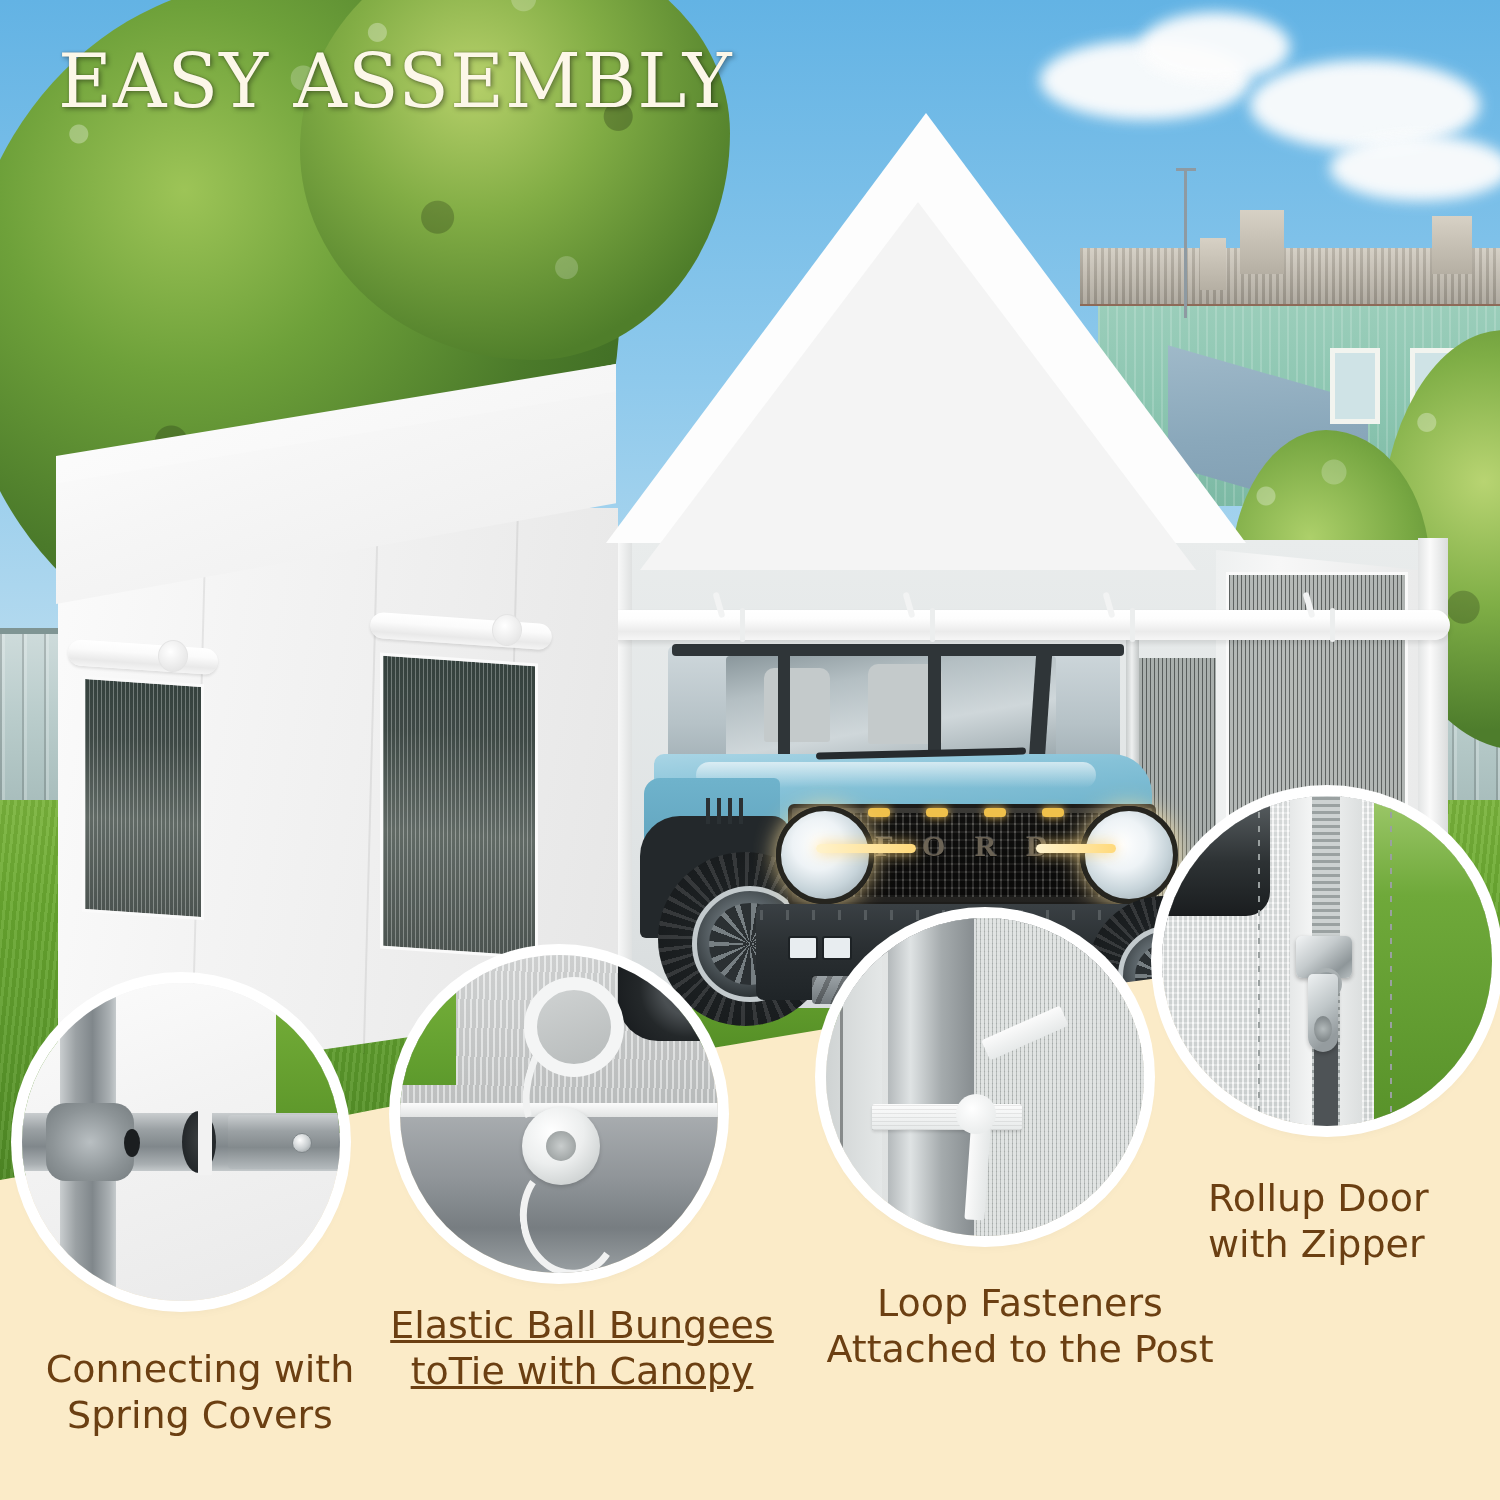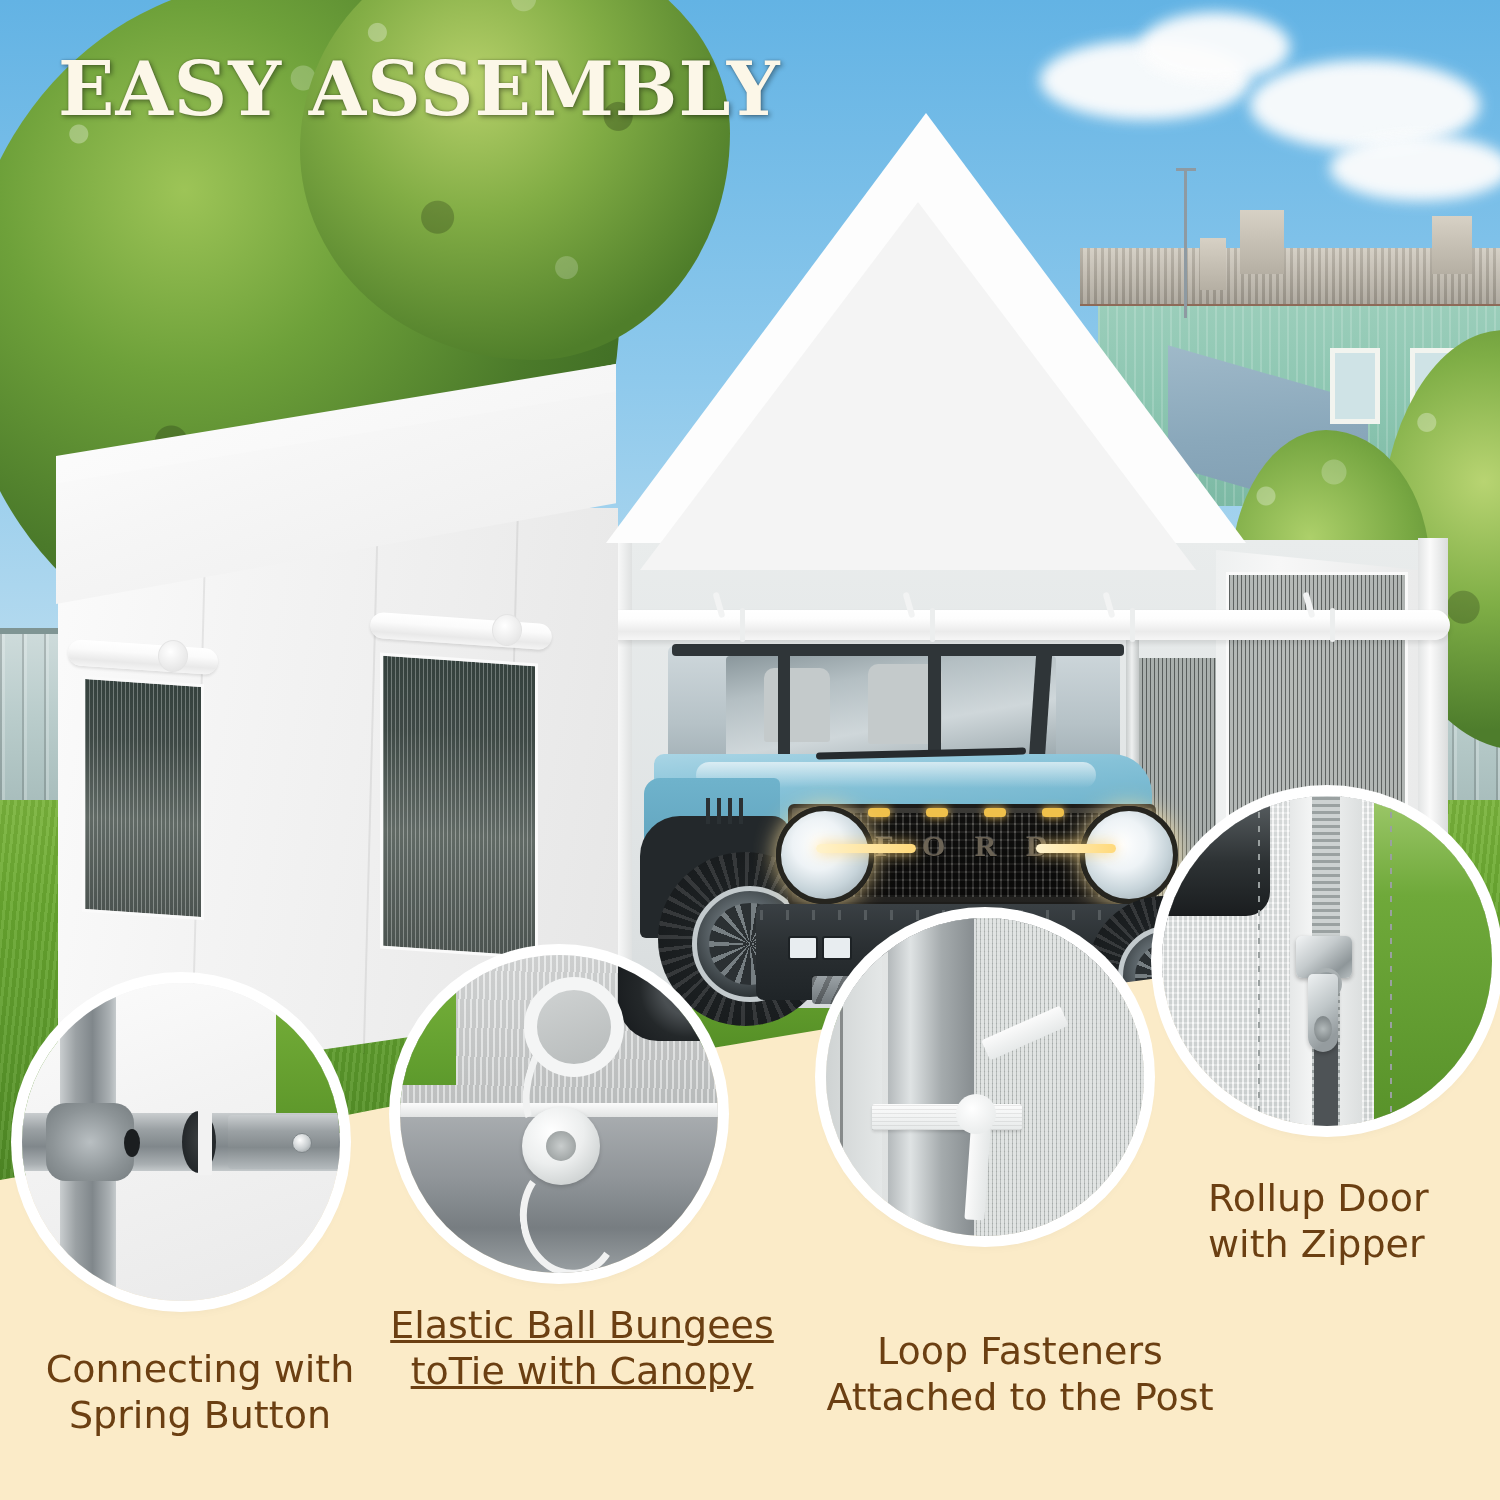--- a/index.html
+++ b/index.html
@@ -265,32 +265,32 @@
       background:linear-gradient(140deg,#eef1f2 0%,#c0c7c9 45%,#959c9f 80%);box-shadow:0 2px 4px rgba(0,0,0,.22);}
   .zipPullHole{position:absolute;left:152px;top:220px;width:18px;height:26px;border-radius:50%;
       background:radial-gradient(circle,#b3babb 0%,#8b9294 60%,#767d7f 100%);}
   .zipRing{position:absolute;left:148px;top:172px;width:24px;height:24px;border-radius:50%;
       border:4px solid #aab1b3;background:transparent;}
   .i4car{position:absolute;left:0;top:0;width:108px;height:120px;
       background:linear-gradient(180deg,#5b6164 0%,#2d3234 55%,#1a1d1f 100%);border-radius:0 0 24px 0;}
   .i4grass{position:absolute;right:0;top:0;width:118px;height:330px;background:linear-gradient(180deg,#9dc86a 0%,#6fa93a 30%,#58922a 100%);}
 
   
-  .headline{position:absolute;left:58px;top:46px;
-      font-family:"DejaVu Serif",serif;font-weight:bold;font-size:74px;letter-spacing:1px;
+  .headline{position:absolute;left:58px;top:38px;
+      font-family:"DejaVu Serif",serif;font-weight:normal;font-size:74px;letter-spacing:1px;
       color:#FCF7E8;text-shadow:2px 2px 5px rgba(0,0,0,.38),0 0 2px rgba(0,0,0,.3);white-space:nowrap;text-align:right;}
   .subhead{position:absolute;left:62px;top:120px;
       font-family:"DejaVu Sans",sans-serif;font-weight:300;font-size:35px;letter-spacing:.5px;
       color:#FAF4E6;text-shadow:1px 1px 4px rgba(0,0,0,.45);white-space:nowrap;}
 
   .cap{position:absolute;color:#6B3F12;font-family:"DejaVu Sans",sans-serif;font-weight:400;
       font-size:38px;line-height:1.22;text-align:center;}
   .cap1{left:20px;top:1302px;width:360px;margin-top:44px;}
   .cap2{left:382px;top:1302px;width:400px;text-decoration:underline;}
-  .cap3{left:820px;top:1280px;width:400px;margin-top:48px;}
+  .cap3{left:820px;top:1280px;width:400px;}
   .cap4{left:1208px;top:1175px;width:300px;text-align:left;}
 </style>
 </head>
 <body>
 
 <div id="stage">
 
   <div class="photo">
     <div class="sky"></div>
     <div class="cloud c1"></div>
@@ -484,21 +484,21 @@
       <div class="zipRing"></div>
       <div class="zipPull"></div>
       <div class="zipPullHole"></div>
     </div>
   </div>
 
   <div class="headline">EASY ASSEMBLY</div>
 
   <div class="cap cap1">
     <div>Connecting with</div>
-    <div>Spring Button</div>
+    <div>Spring Covers</div>
   </div>
 
   <div class="cap cap2">
     <div>Elastic Ball Bungees</div>
     <div>toTie with Canopy</div>
   </div>
 
   <div class="cap cap3">
     <div>Loop Fasteners</div>
     <div>Attached to the Post</div>

